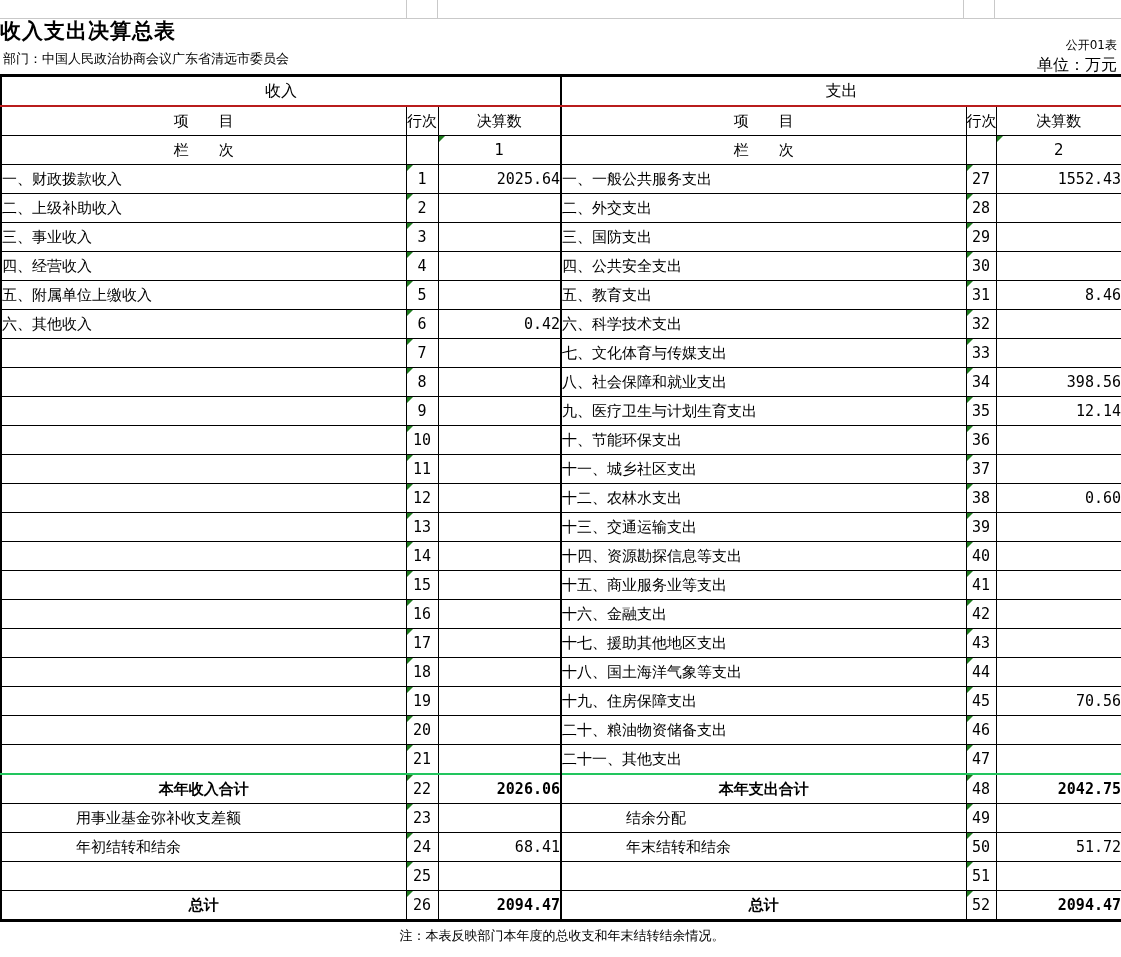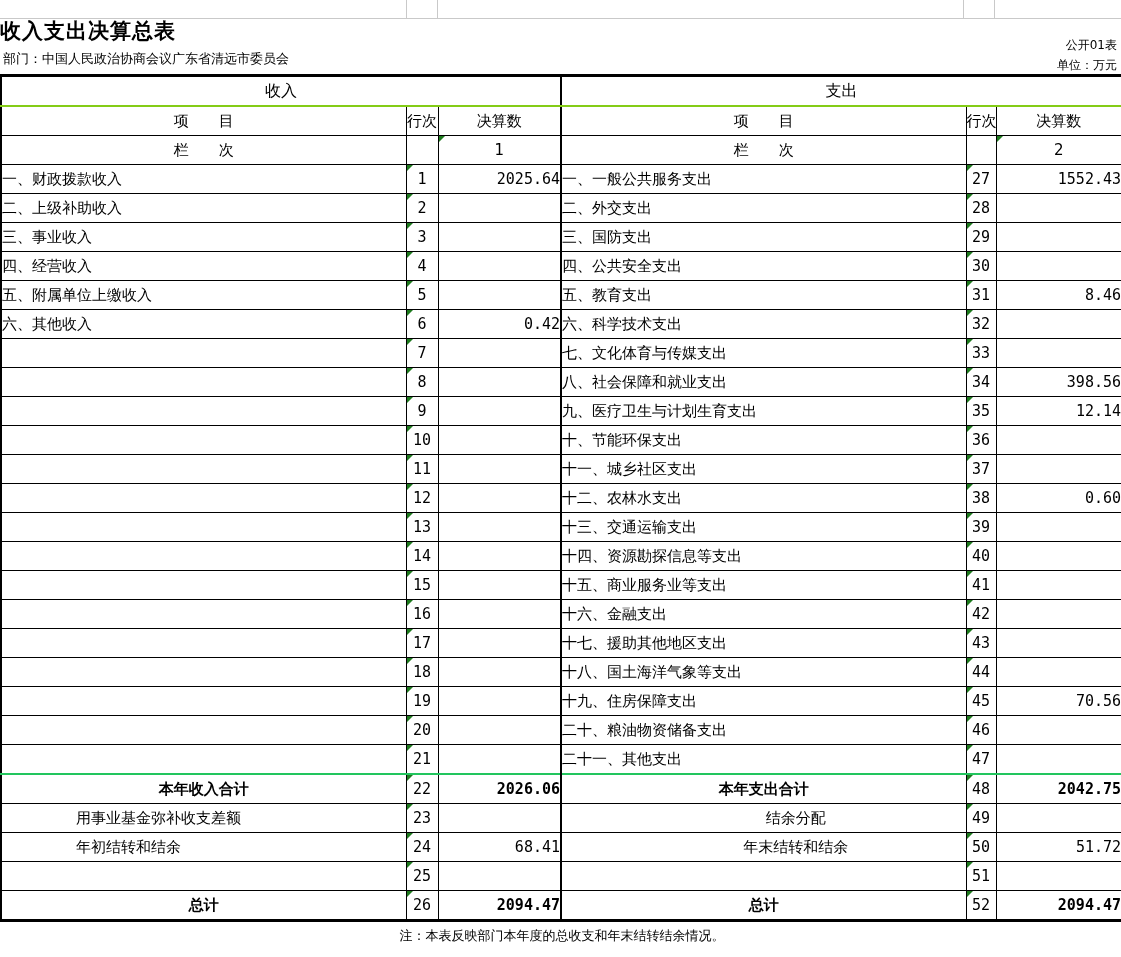--- a/index.html
+++ b/index.html
@@ -9,38 +9,38 @@
   }
   
   .top-strip{height:18px;border-bottom:1px solid #c9c9c9;position:relative;}
   .top-strip .v{position:absolute;top:0;width:1px;height:18px;background:#c9c9c9;}
   .v1{left:406px}.v2{left:437px}.v3{left:963px}.v4{left:994px}
   
   .title-zone{position:relative;height:55px;}
   .main-title{margin:0;padding-top:1px;text-align:left;font-size:21px;font-weight:bold;letter-spacing:1px;line-height:23px;}
   .table-code{position:absolute;right:4px;top:19px;font-size:12px;line-height:14px;}
   .dept{position:absolute;left:3px;bottom:8px;font-size:13px;line-height:15px;}
-  .unit{position:absolute;right:4px;bottom:2px;font-size:12px;line-height:14px;}
+  .unit{position:absolute;right:4px;bottom:2px;font-size:16px;line-height:14px;}
   
   table.decl{
     border-collapse:collapse;table-layout:fixed;width:1121px;
     border:2px solid #000;border-top-width:3px;border-bottom-width:3px;
   }
   table.decl td{
     border:1px solid #000;height:28px;line-height:28px;padding:0;
     font-size:15px;white-space:nowrap;overflow:hidden;position:relative;
   }
-  tr.sec-row td{border-bottom:2px solid #84cc16;font-size:16px;text-align:center;}
+  tr.sec-row td{border-bottom:2px solid #b91c1c;font-size:16px;text-align:center;}
   td.col-split{border-left:2px solid #000 !important;}
   tr.totals-start td{border-top:2px solid #22c55e;}
   td.hd{text-align:center;}
   td.item{text-align:left;padding-left:4px;}
   td.item.ctr{text-align:center;padding-left:0;}
   td.item.ind-l{padding-left:74px;}
-  td.item.ind-r{padding-left:64px;text-align:center;}
+  td.item.ind-r{padding-left:64px;}
   td.num{text-align:center;font-family:"DejaVu Sans Mono",monospace;}
   td.amt{text-align:right;padding-right:5px;font-family:"DejaVu Sans Mono",monospace;}
   .bold{font-weight:bold;}
   td.gt::before{
     content:"";position:absolute;top:0;left:0;width:0;height:0;
     border-top:6px solid #1e7b1e;border-right:6px solid transparent;
   }
   
   .footnote{height:29px;padding:6px 0 0 3px;font-size:13px;line-height:15px;border-bottom:1px solid #c9c9c9;text-align:center;}
 </style>

